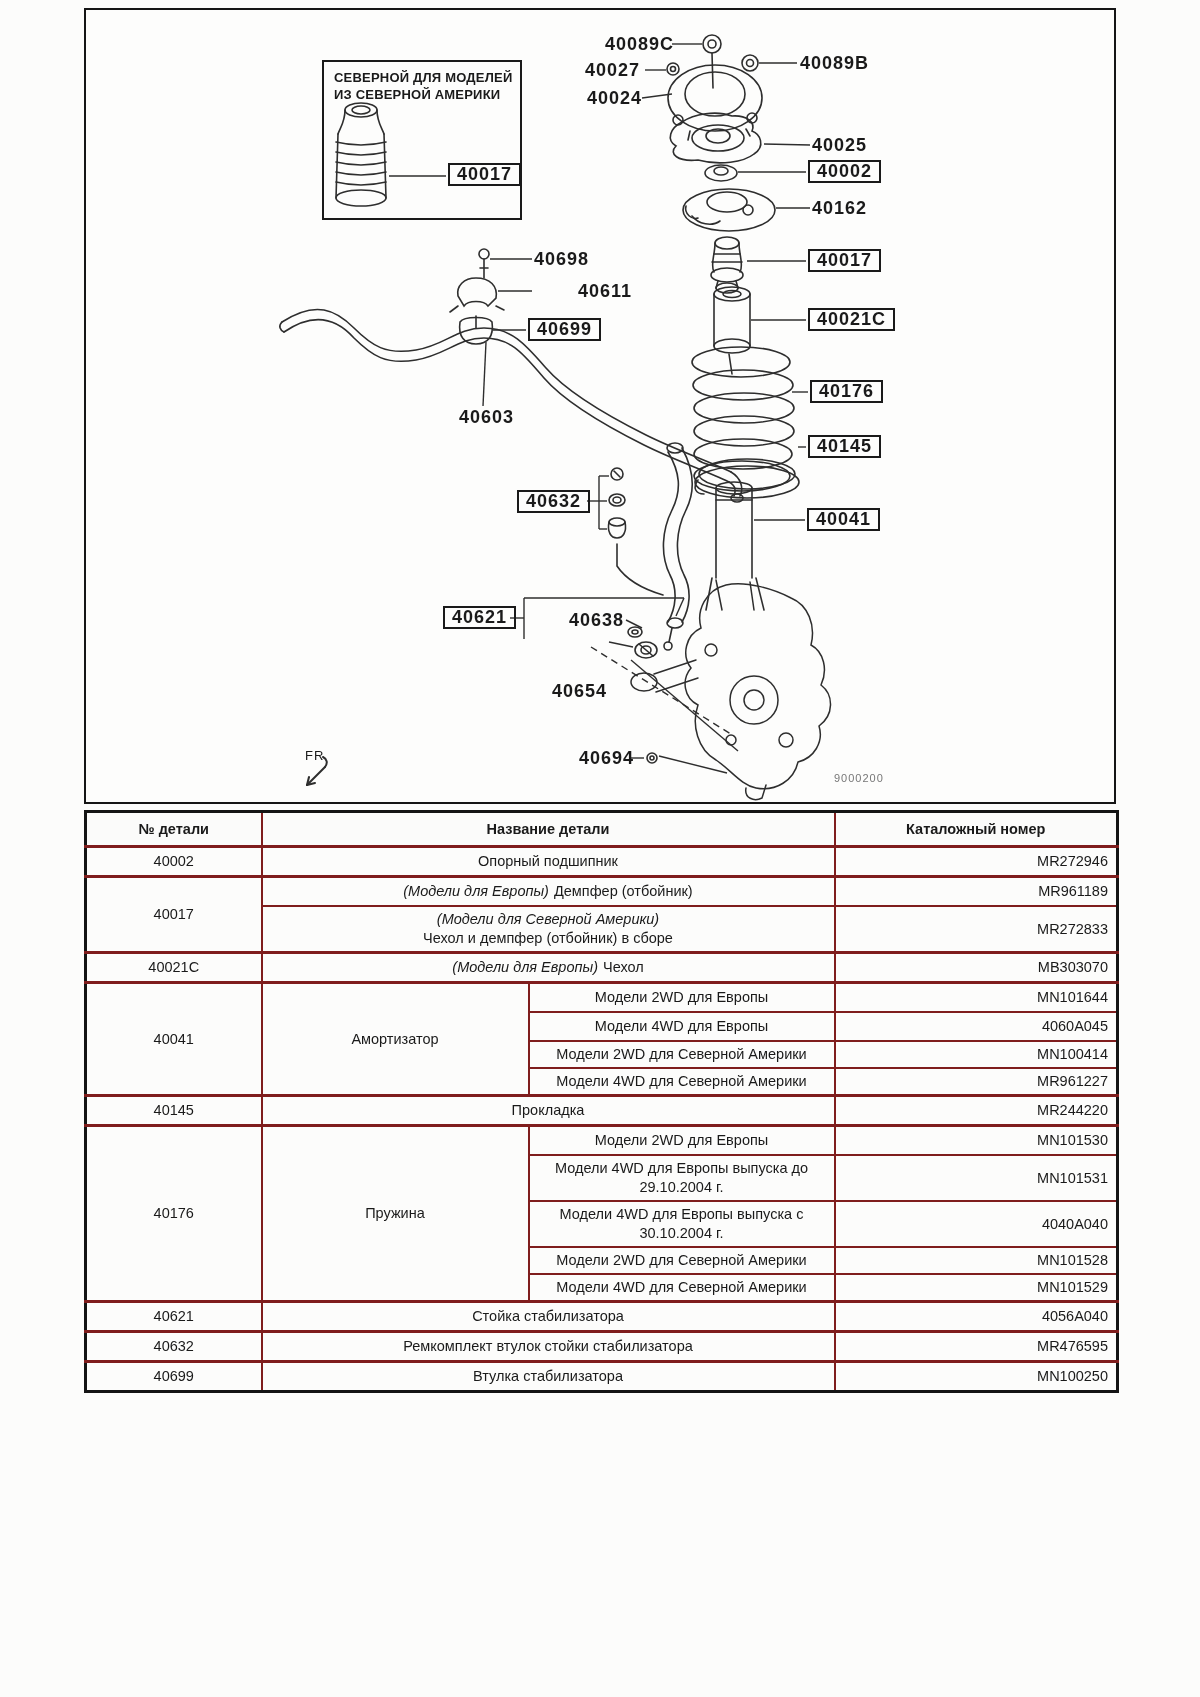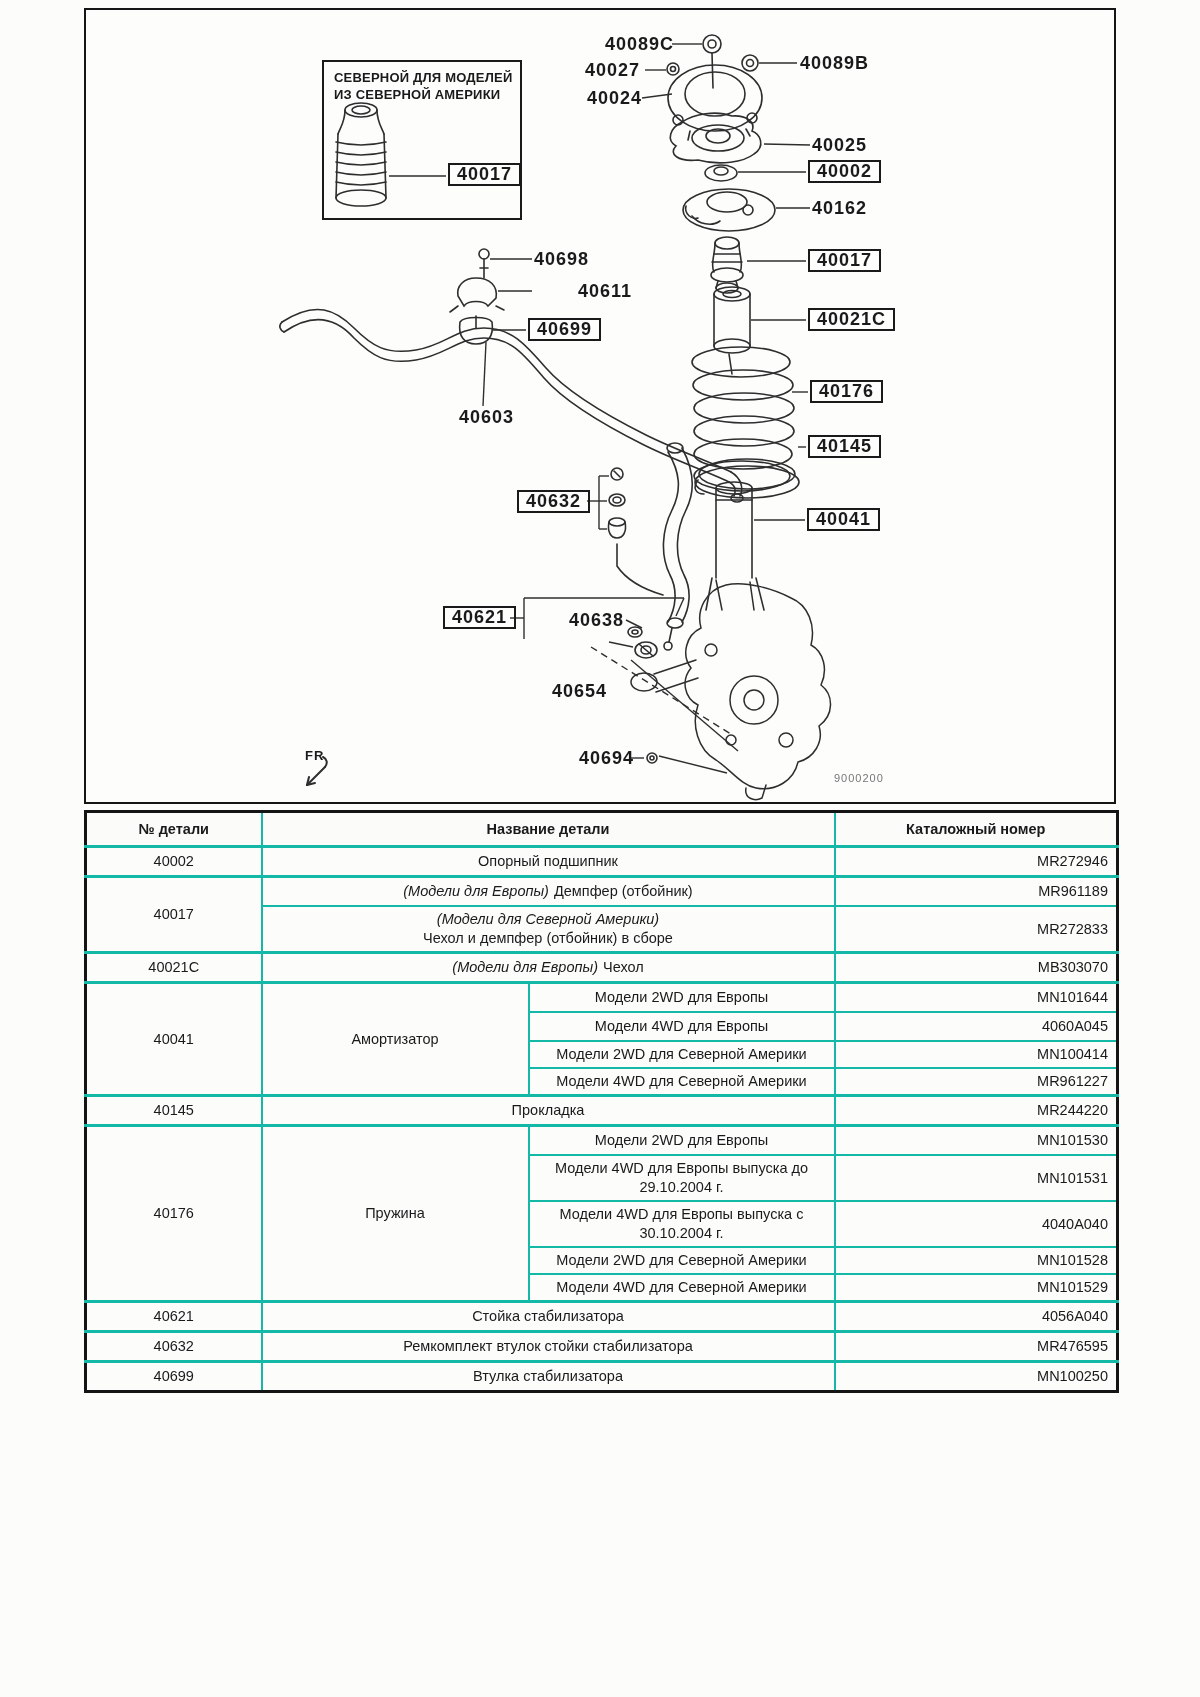--- a/index.html
+++ b/index.html
@@ -35,29 +35,29 @@
   .plabel.boxed{
     border:2px solid #1a1a1a;padding:1px 7px;line-height:17px;
   }
   .insetbox{
     position:absolute;left:236px;top:50px;width:196px;height:156px;
     border:2px solid #1a1a1a;
   }
   .insettitle{
     position:absolute;left:10px;top:7px;font-size:13px;font-weight:bold;line-height:17px;letter-spacing:.2px;
   }
-  .frlabel{position:absolute;left:219px;top:738px;font-size:13px;font-weight:bold;letter-spacing:1px;}
+  .frlabel{position:absolute;left:219px;top:738px;font-size:13px;font-weight:normal;letter-spacing:1px;}
   .figcode{position:absolute;left:748px;top:762px;font-size:11px;color:#777;letter-spacing:1px;}
   
   table.parts{
     margin:6px 0 0 0;border-collapse:collapse;table-layout:fixed;
     width:1032px;font-size:14.5px;
   }
   table.parts th, table.parts td{
-    border:2px solid #14b8a6;
+    border:2px solid #7f1d1d;
     padding:3px 8px;line-height:19px;vertical-align:middle;
   }
   table.parts{border:3px solid #141414;}
   table.parts th{font-weight:bold;text-align:center;height:26px;border-bottom-width:3px;background:#fbfbfa;}
   td.c-part{text-align:center;}
   td.c-code{text-align:right;}
   td.c-name, td.c-var{text-align:center;}
   tr.gsep td{border-top-width:3px;}
   .ital{font-style:italic;margin-right:5px;}
   .ital.blk{display:block;margin-right:0;}

